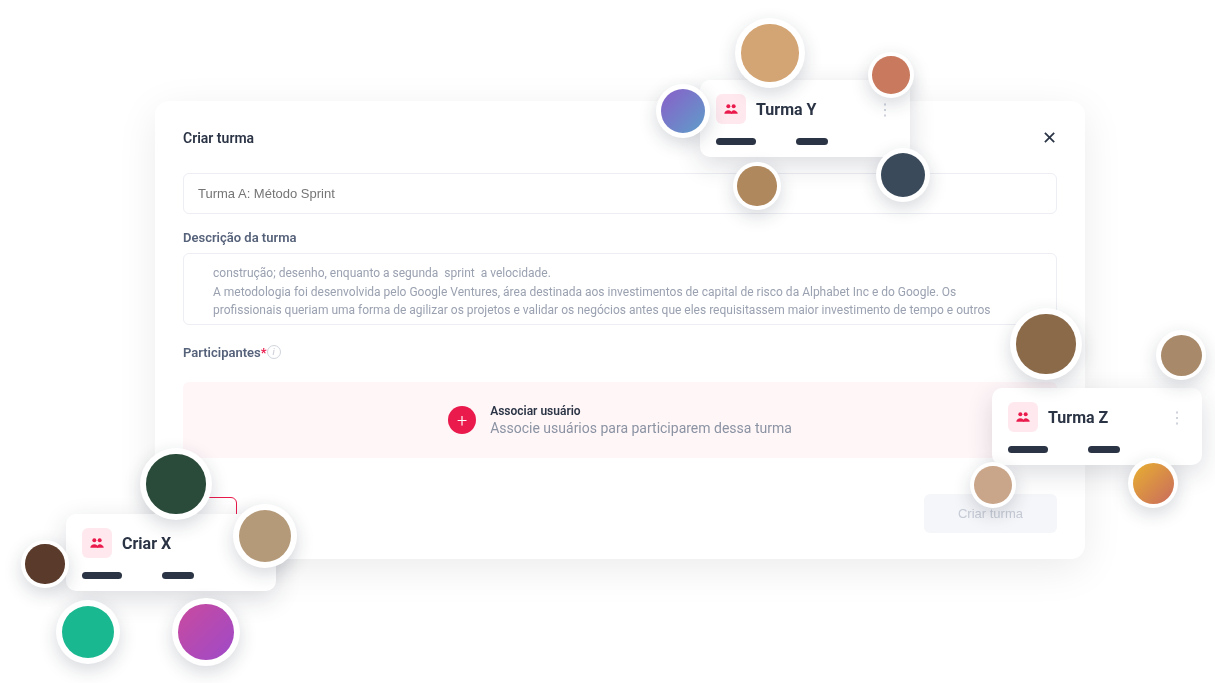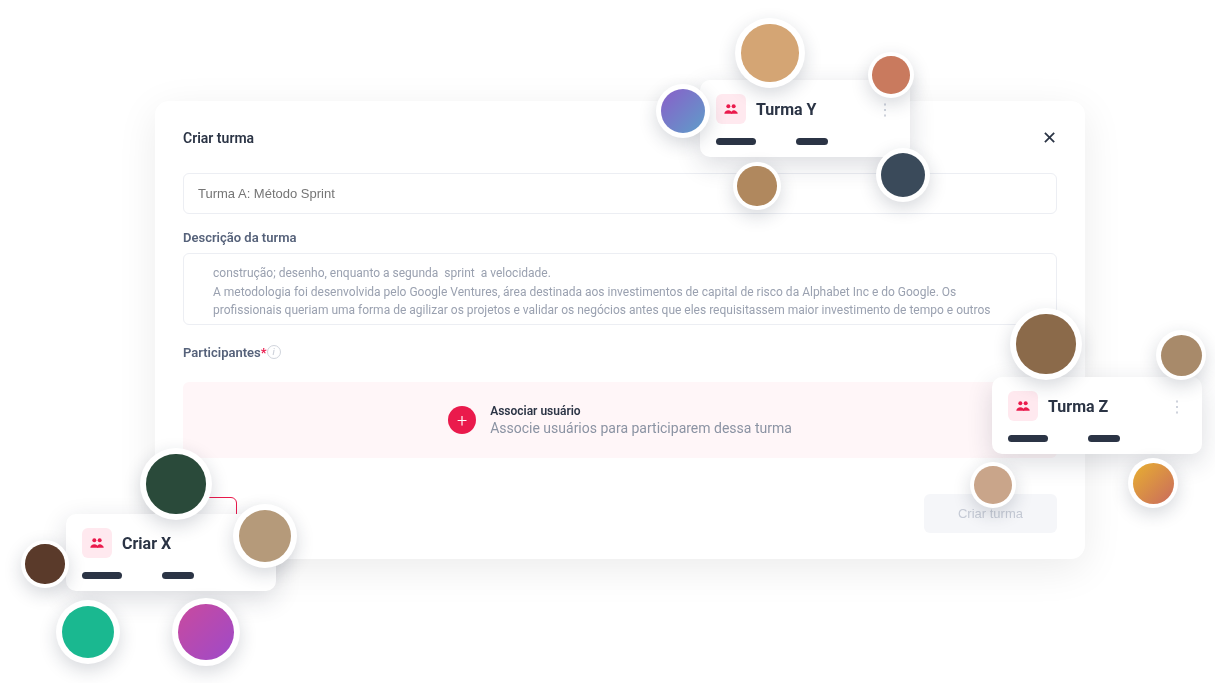--- a/index.html
+++ b/index.html
@@ -188,21 +188,21 @@
 }
 .avatar-inner {
   width: 82%;
   height: 82%;
   border-radius: 50%;
 }
 .people-icon { width: 16px; height: 16px; }
 
 
 .card-y { left: 700px; top: 80px; width: 210px; }
-.card-z { left: 992px; top: 377px; width: 210px; }
+.card-z { left: 992px; top: 388px; width: 210px; }
 .card-x { left: 66px; top: 514px; width: 210px; }
 
 </style>
 </head>
 <body>
 
 <div class="modal">
   <div class="modal-header">
     <div class="modal-title">Criar turma</div>
     <button class="close-x">✕</button>

